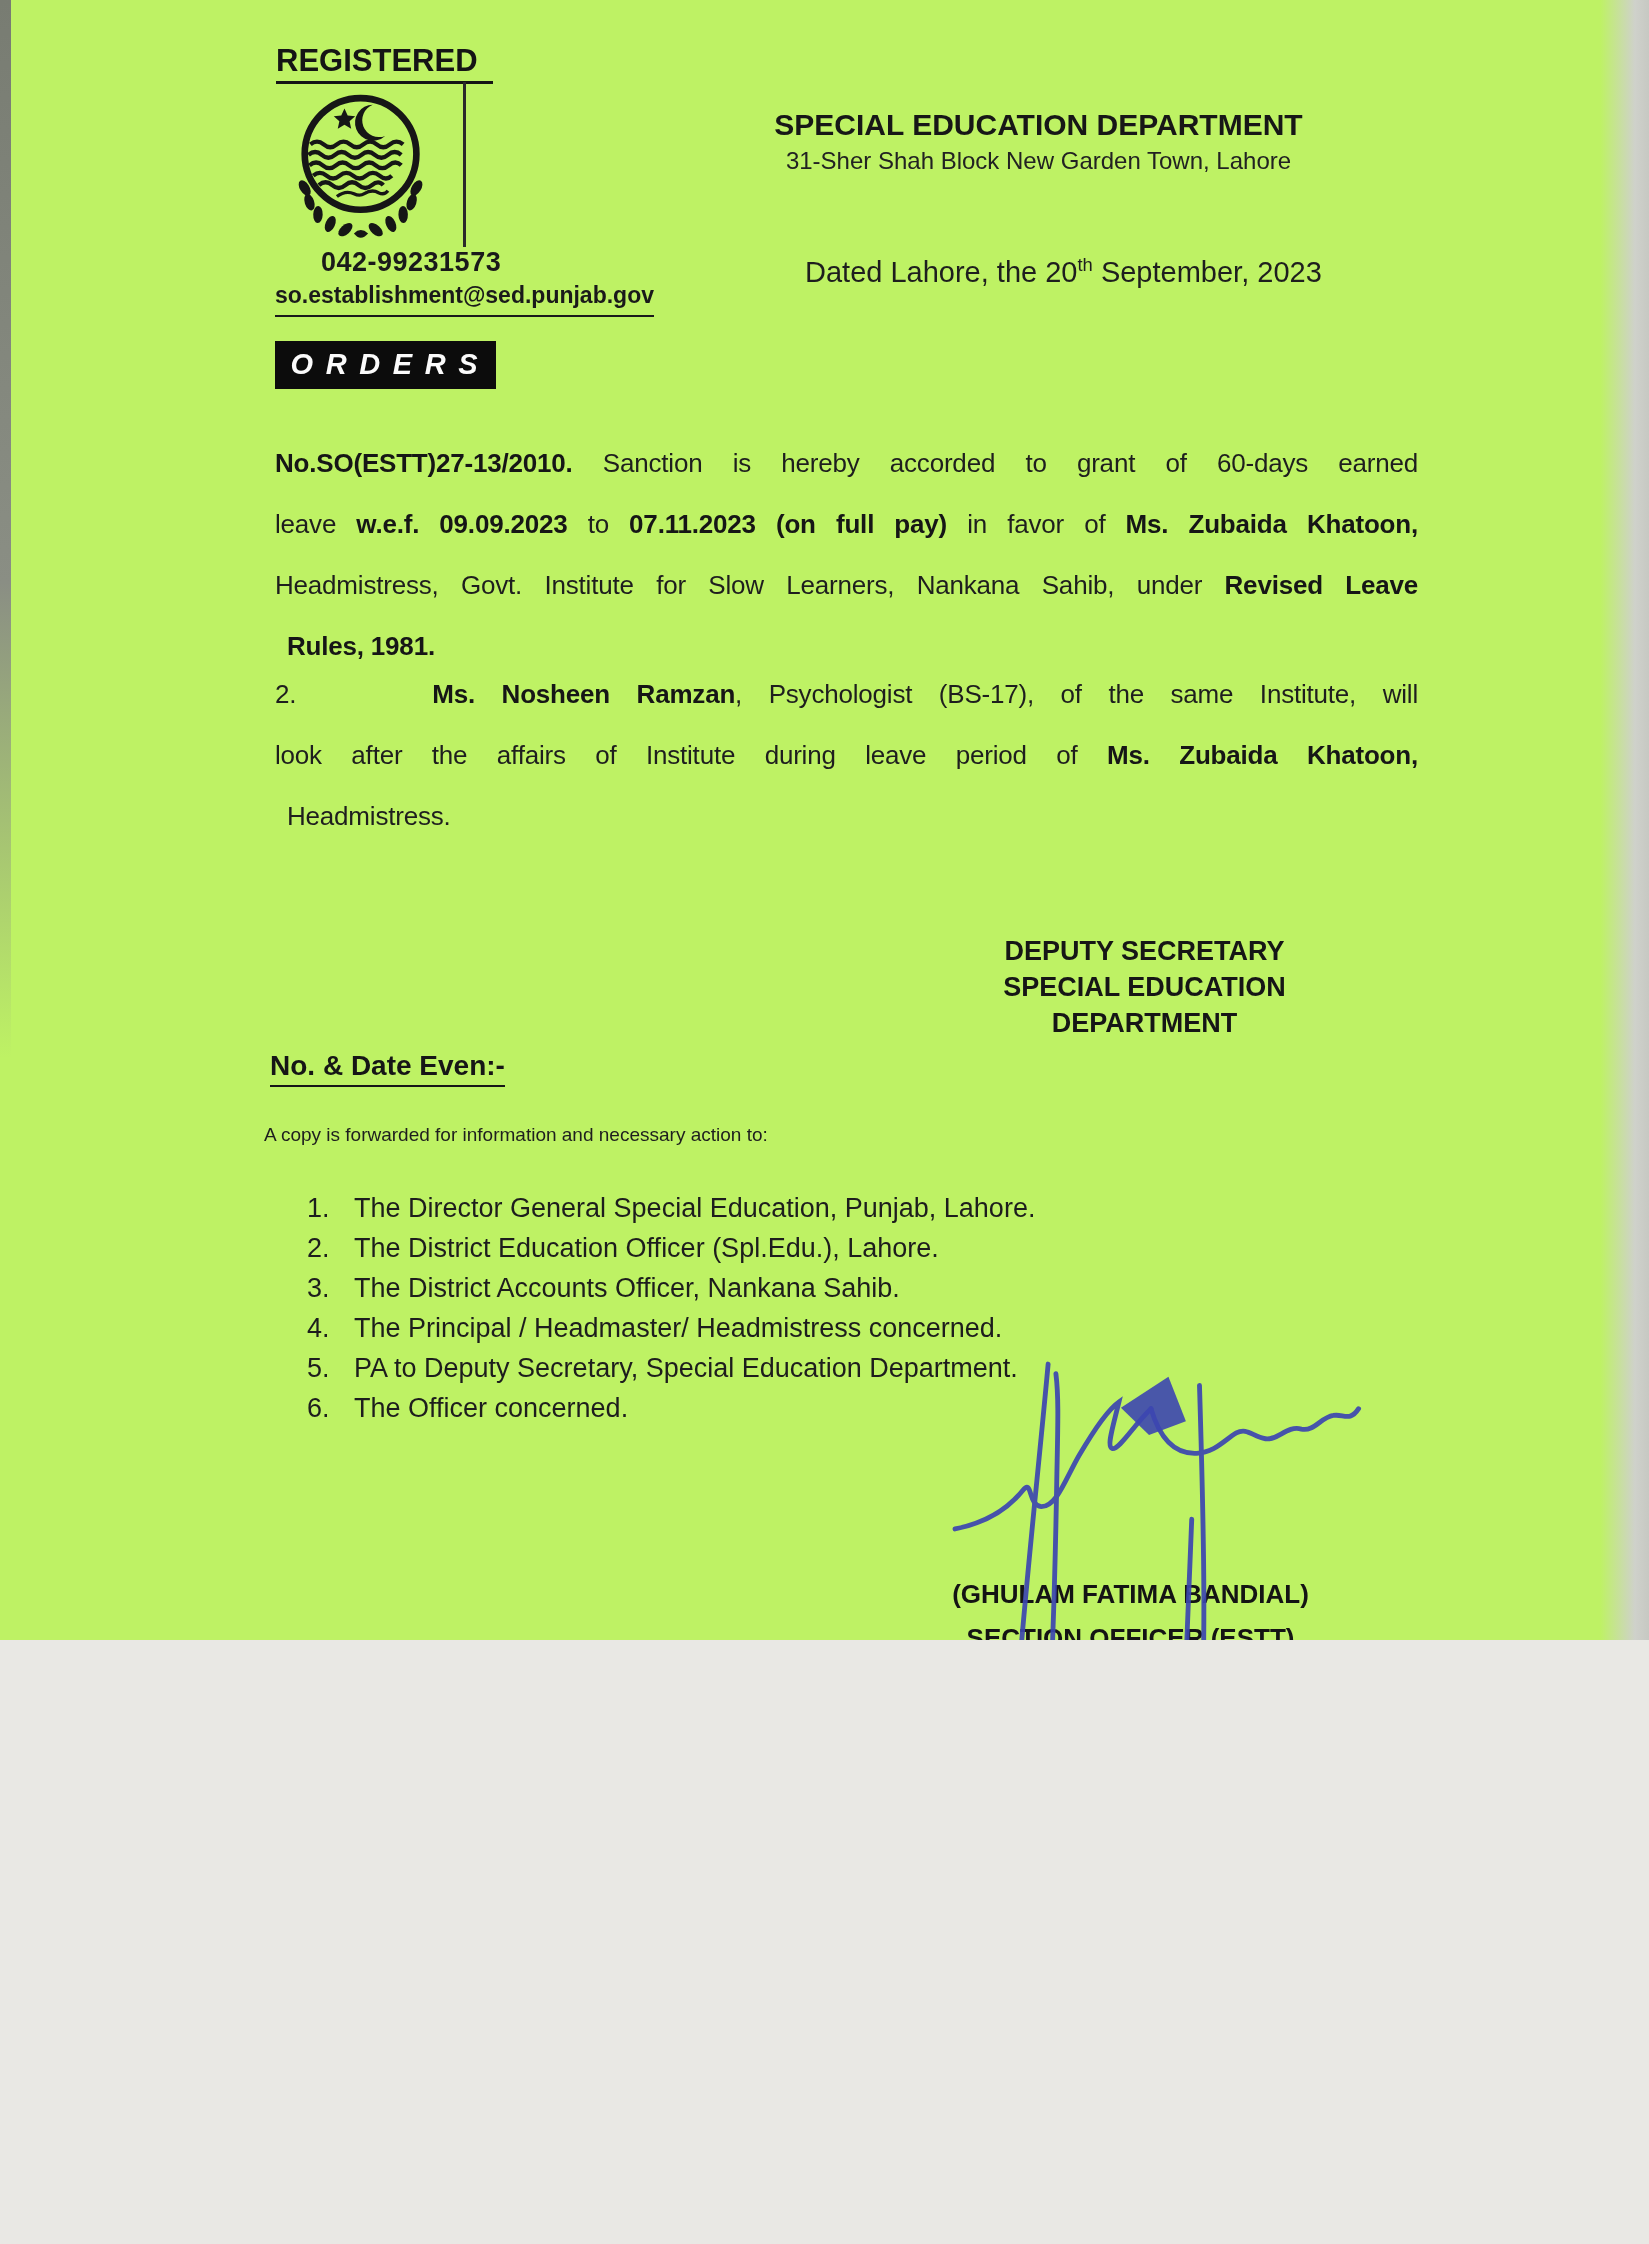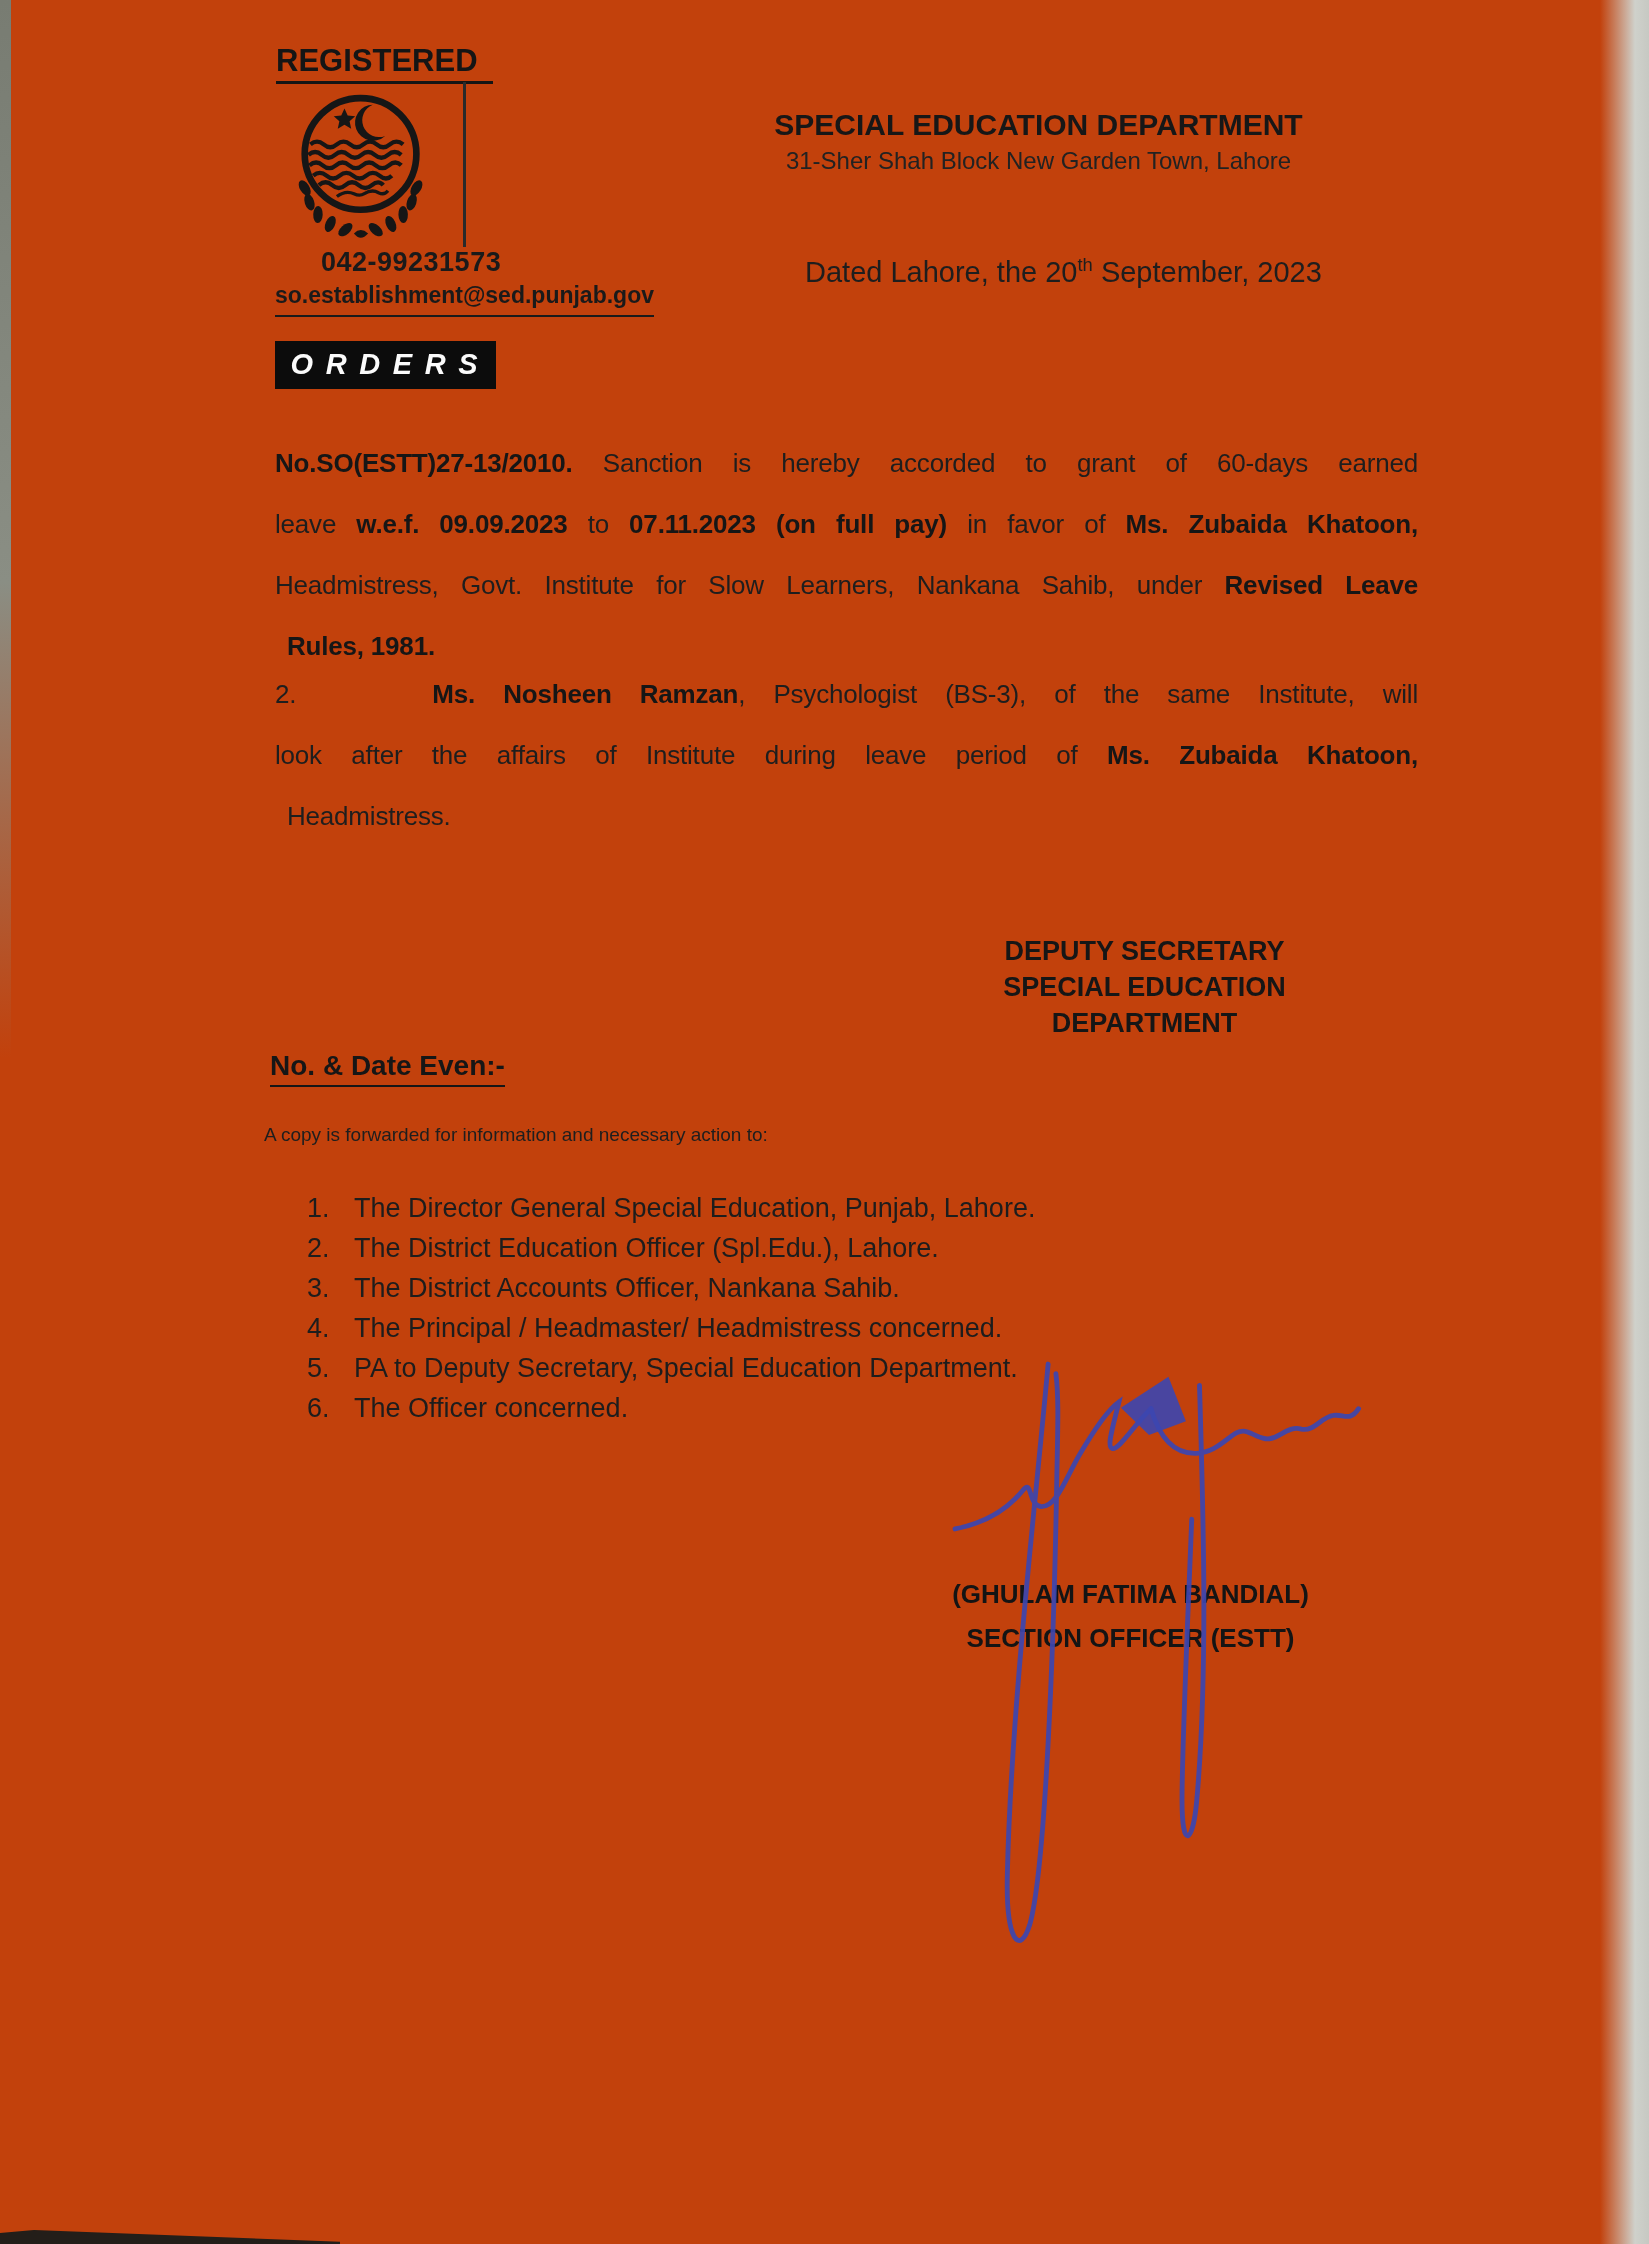--- a/index.html
+++ b/index.html
@@ -4,22 +4,22 @@
 <title>Scanned Order Document</title>
 <style>
   html,body{margin:0;padding:0;}
   body{
     width:1650px;height:2244px;
     background:#e9e8e4;
     font-family:"Liberation Sans", sans-serif;
     color:#1d1d1d;
   }
   .page{
-    position:relative;width:1650px;height:2244px;overflow:hidden;
-    background:#c2410c;
+    position:relative;width:1650px;height:1640px;overflow:hidden;
+    background:#bef264;
   }
   b{font-weight:700;color:#161616;}
 
   
   .left-edge{
     position:absolute;left:0;top:0;width:10.7px;height:1058px;
     background:linear-gradient(to bottom,#787c72 0%,#8a8e84 55%,rgba(138,142,132,0) 100%);
   }
   .right-edge{
     position:absolute;right:0;top:0;width:50px;height:2244px;
@@ -149,21 +149,21 @@
   <div class="orders">ORDERS</div>
 
   <div class="para p1">
     <div class="line"><b>No.SO(ESTT)27-13/2010.</b><span> Sanction is hereby accorded to grant of 60-days earned</span></div>
     <div class="line"><span>leave </span><b>w.e.f. 09.09.2023</b><span> to </span><b>07.11.2023 (on full pay)</b><span> in favor of </span><b>Ms. Zubaida Khatoon,</b></div>
     <div class="line"><span>Headmistress, Govt. Institute for Slow Learners, Nankana Sahib, under </span><b>Revised Leave</b></div>
     <div class="line last"><b>Rules, 1981.</b></div>
   </div>
 
   <div class="para p2">
-    <div class="line"><span>2.</span><span class="tab"></span><b>Ms. Nosheen Ramzan</b><span>, Psychologist (BS-3), of the same Institute, will</span></div>
+    <div class="line"><span>2.</span><span class="tab"></span><b>Ms. Nosheen Ramzan</b><span>, Psychologist (BS-17), of the same Institute, will</span></div>
     <div class="line"><span>look after the affairs of Institute during leave period of </span><b>Ms. Zubaida Khatoon,</b></div>
     <div class="line last"><span>Headmistress.</span></div>
   </div>
 
   <div class="deputy">
     <div>DEPUTY SECRETARY</div>
     <div>SPECIAL EDUCATION</div>
     <div>DEPARTMENT</div>
   </div>
 

